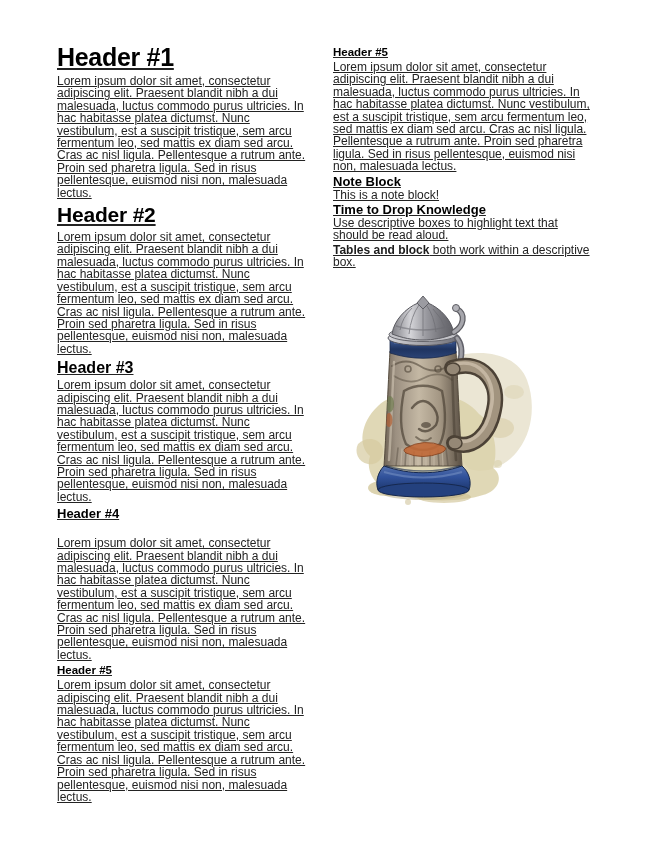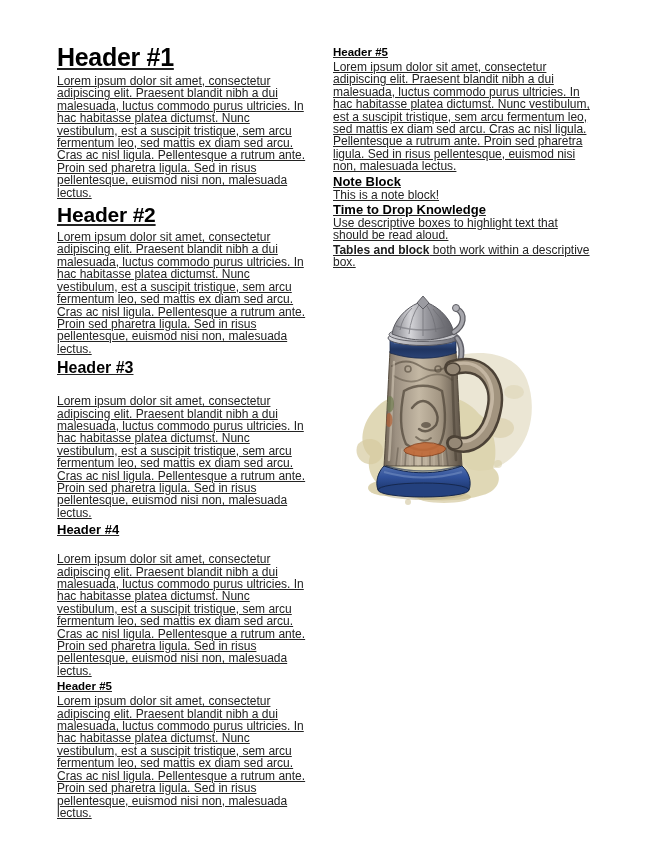--- a/index.html
+++ b/index.html
@@ -9,21 +9,21 @@
     font-family:"Liberation Sans","DejaVu Sans",sans-serif;
     color:#232323;
   }
   .col { position:absolute; top:44px;text-decoration:underline; }
   .col-left  { left:57px;  width:254px; }
   .col-right { left:333px; width:257px; }
 
   h1,h2,h3,h4,h5,h6 { color:#000; font-weight:700; }
   h1 { font-size:25px;   line-height:26px; margin:0 0 5px;  letter-spacing:-0.3px; }
   h2 { font-size:21px;   line-height:22px; margin:5px 0 5px; letter-spacing:-0.2px; }
-  h3 { font-size:16px;   line-height:17px; margin:4px 0 19px; }
+  h3 { font-size:16px;   line-height:17px; margin:4px 0 3px; }
   h4 { font-size:13px;   line-height:14px; margin:4px 0 16px; }
   h5 { font-size:11.5px; line-height:13px; margin:3px 0 2px; }
   h6.mini { font-size:13px; line-height:12px; margin:3px 0 1px; }
 
   p  { font-size:12px; line-height:12.4px; margin:0 0 2px; }
   p strong { font-weight:700; color:#1c1c1c; }
 
   .col-right h5 { margin-top:2px; }
 
   figure.stein { margin:27px 0 0 14px; width:200px; }

